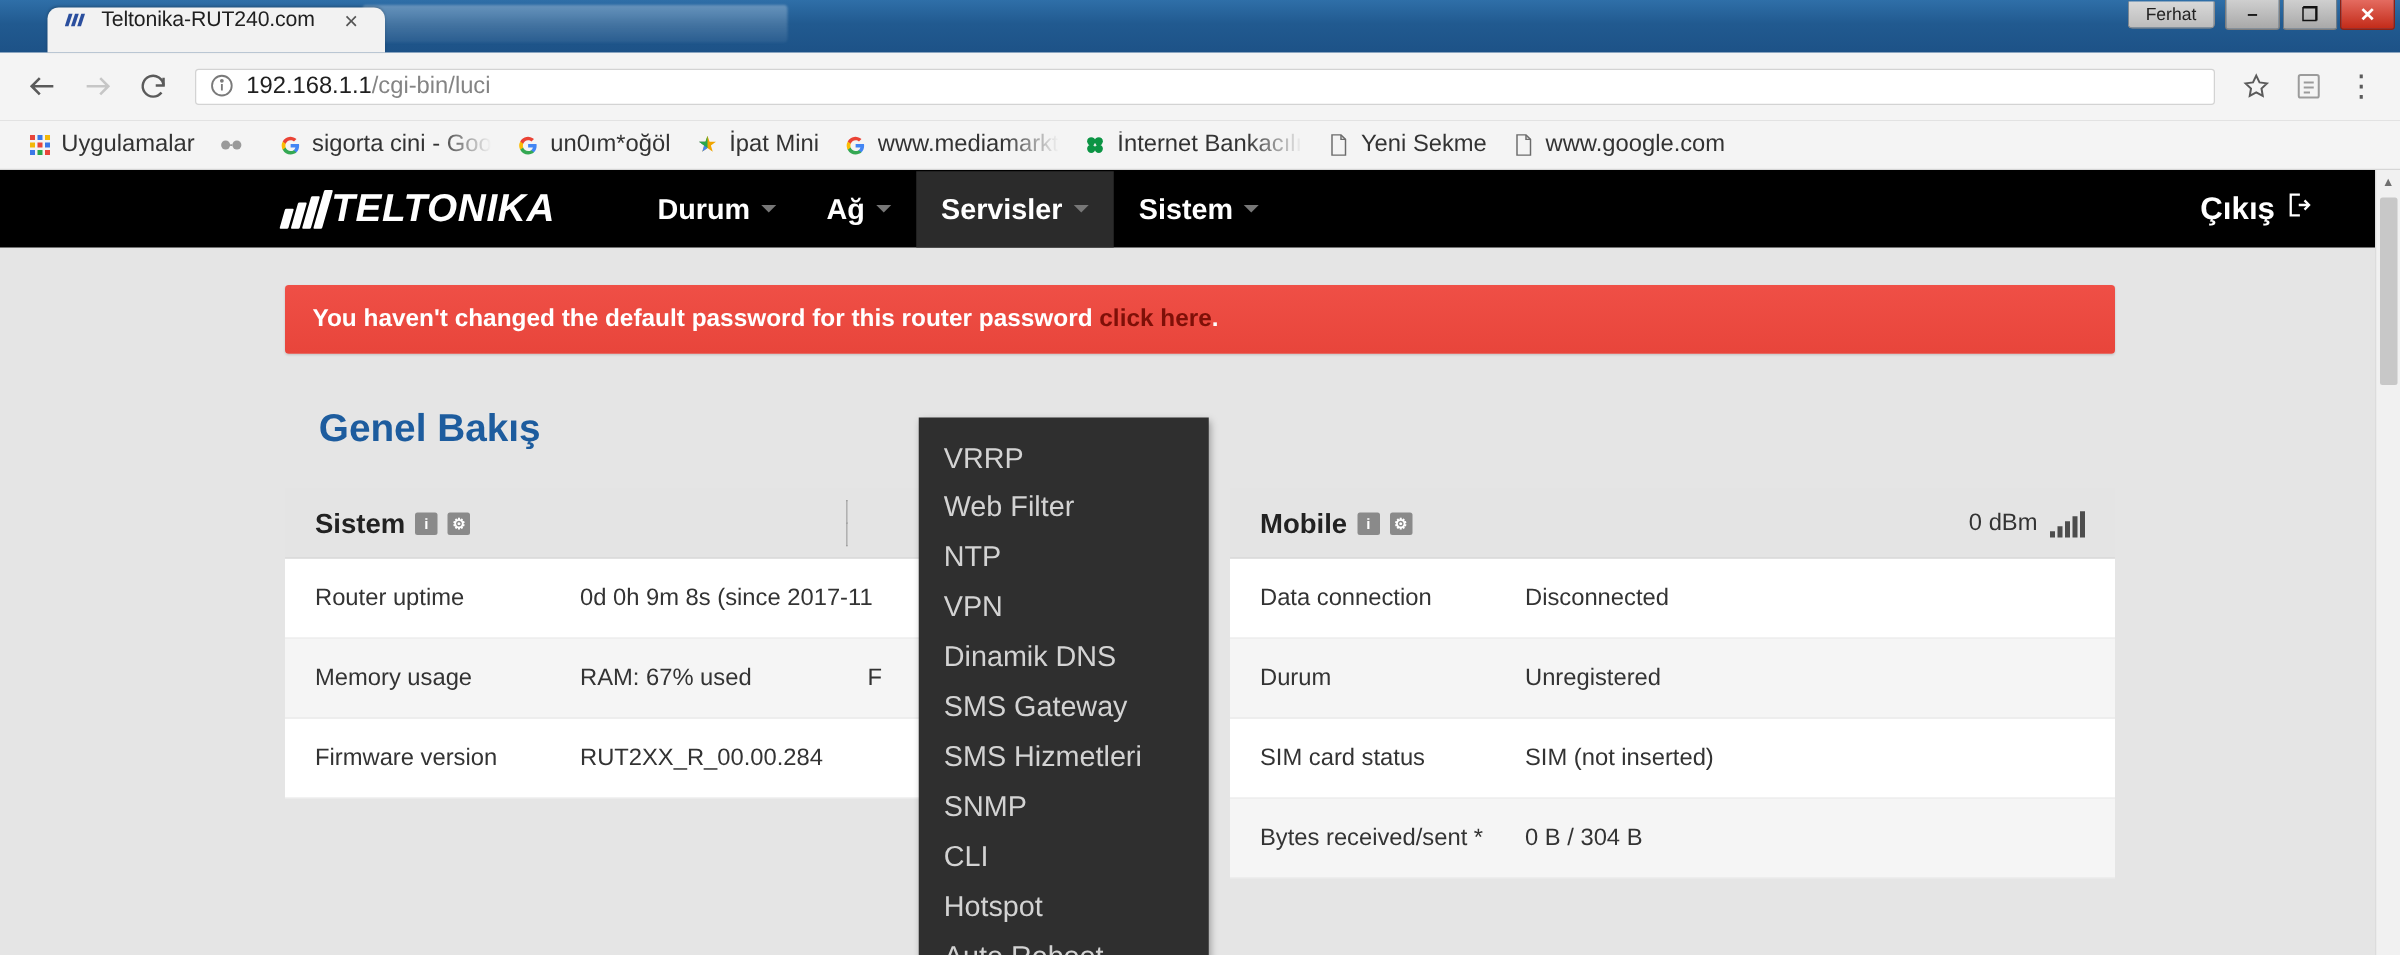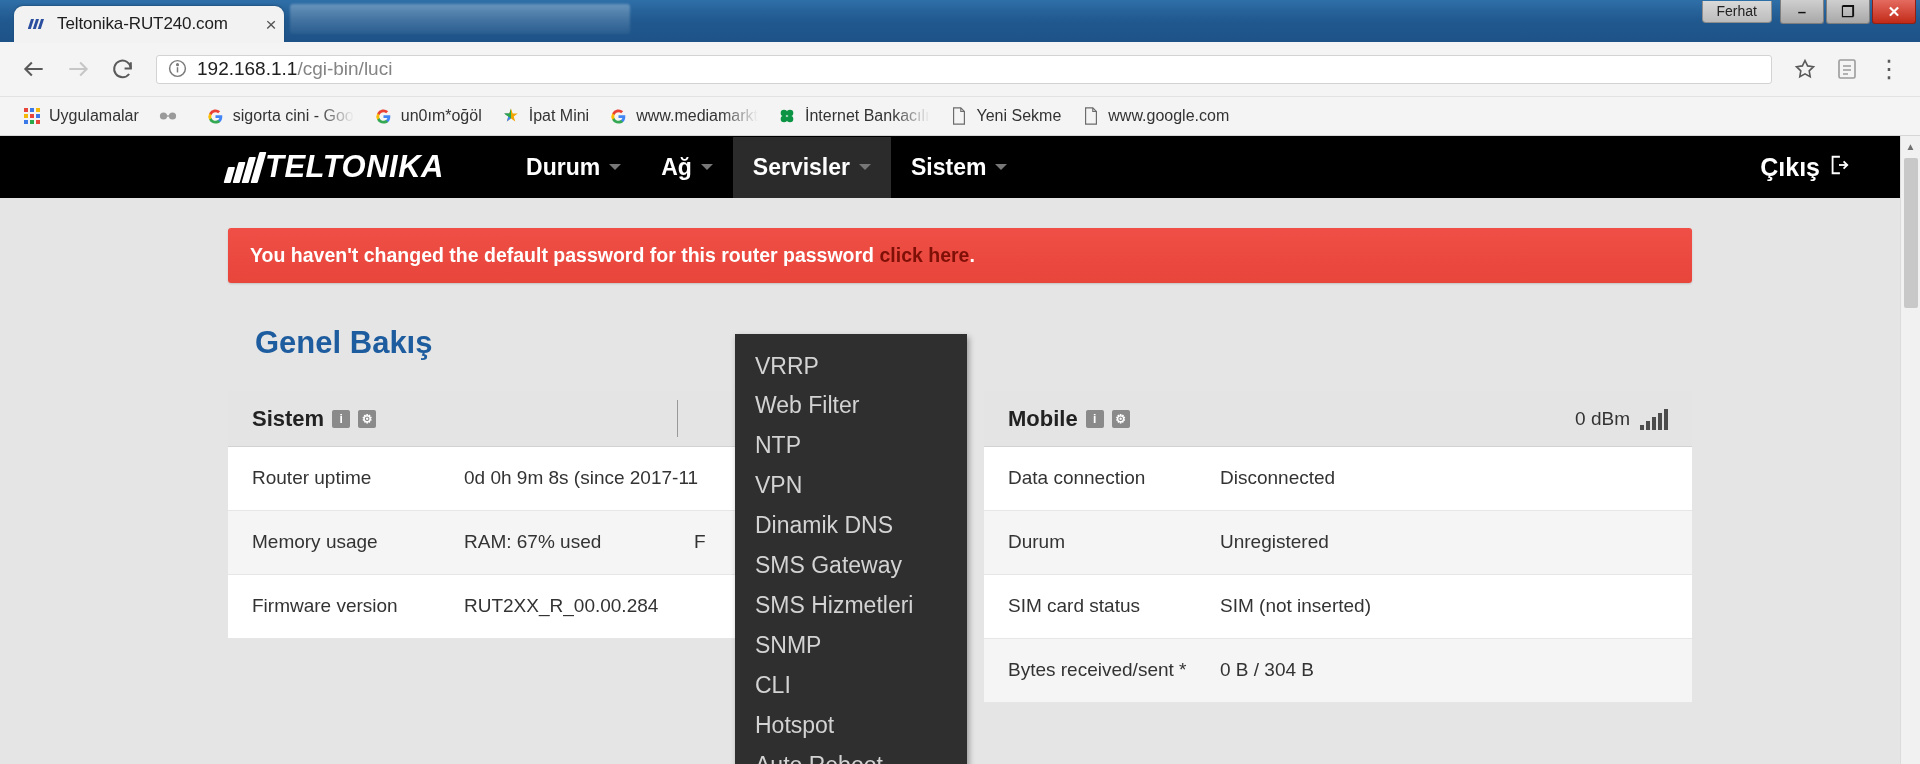--- a/index.html
+++ b/index.html
@@ -28,25 +28,26 @@
     border-radius:3px;
     filter: blur(1px);
   }
   .tab {
     height: 36px;
     min-width: 270px;
     max-width: 300px;
     background: #f2f2f2;
     border-radius: 9px 9px 0 0;
     display: flex;
-    align-items: center;
-    padding: 0 2px 0 14px;
+    align-items: flex-start;
+    padding: 0 16px 0 14px;
     position: relative;
     box-shadow: 0 -1px 2px rgba(0,0,0,.2);
     transform: skewX(0deg);
+    margin-left: 24px;
   }
   .tab-favicon {
     width: 20px; height: 20px; flex: none; margin-right: 9px;
     display:flex;align-items:center;justify-content:center;
   }
   .tab-title {
     font-size: 17px; color: #202020; white-space: nowrap;
     overflow: hidden; flex: 1;
     letter-spacing: -.1px;
   }
@@ -117,21 +118,21 @@
     display: flex; align-items: center;
     padding: 0 12px; gap: 0;
     border-bottom: 1px solid #d6d6d6;
     overflow: hidden;
   }
   .bm {
     display: flex; align-items: center; gap: 8px;
     padding: 3px 10px; white-space: nowrap; flex: none;
   }
   .bm-ico { width: 19px; height: 19px; flex:none; display:flex;align-items:center;justify-content:center; }
-  .bm-label { font-size: 16px; color: #333; }
+  .bm-label { font-size: 19px; color: #333; }
   .bm-label.fade {
     -webkit-mask-image: linear-gradient(90deg,#000 70%, transparent 100%);
     mask-image: linear-gradient(90deg,#000 70%, transparent 100%);
   }
 
   
   .viewport {
     position: absolute; left:0; top: 136px; right: 0; bottom: 0;
     background: #e5e5e5; overflow: hidden;
   }
@@ -217,21 +218,21 @@
   .bars i { width:4px; background:#4d4d4d; display:block; }
   .prog-wrap { margin-left:auto; width: 235px; }
   .prog {
     height: 19px; background:#fff; border:1px solid #999;
   }
   .prog > span { display:block; height:100%; background:#1a5fd0; }
 
   .row {
     display:flex; border-bottom: 1px solid #e6e6e6;
     padding: 20px 24px; font-size: 19px; color: #333;
-    min-height: 64px;
+    align-items: center; min-height: 64px;
   }
   .row:nth-child(odd) { background: #f5f5f5; }
   .row:nth-child(even) { background: #ffffff; }
   .row .k { width: 212px; flex:none; }
   .row .v { flex:1; min-width:0; }
   .mem-line { display:flex; align-items:flex-start; gap: 70px; }
   .mem-item { min-width: 160px; }
   .mem-label { font-size:19px; color:#333; margin-bottom: 7px; }
   .mem-bar { height: 5px; background:#d6d6d6; width: 160px; }
   .mem-bar > span { display:block; height:100%; background:#1a5fd0; }

